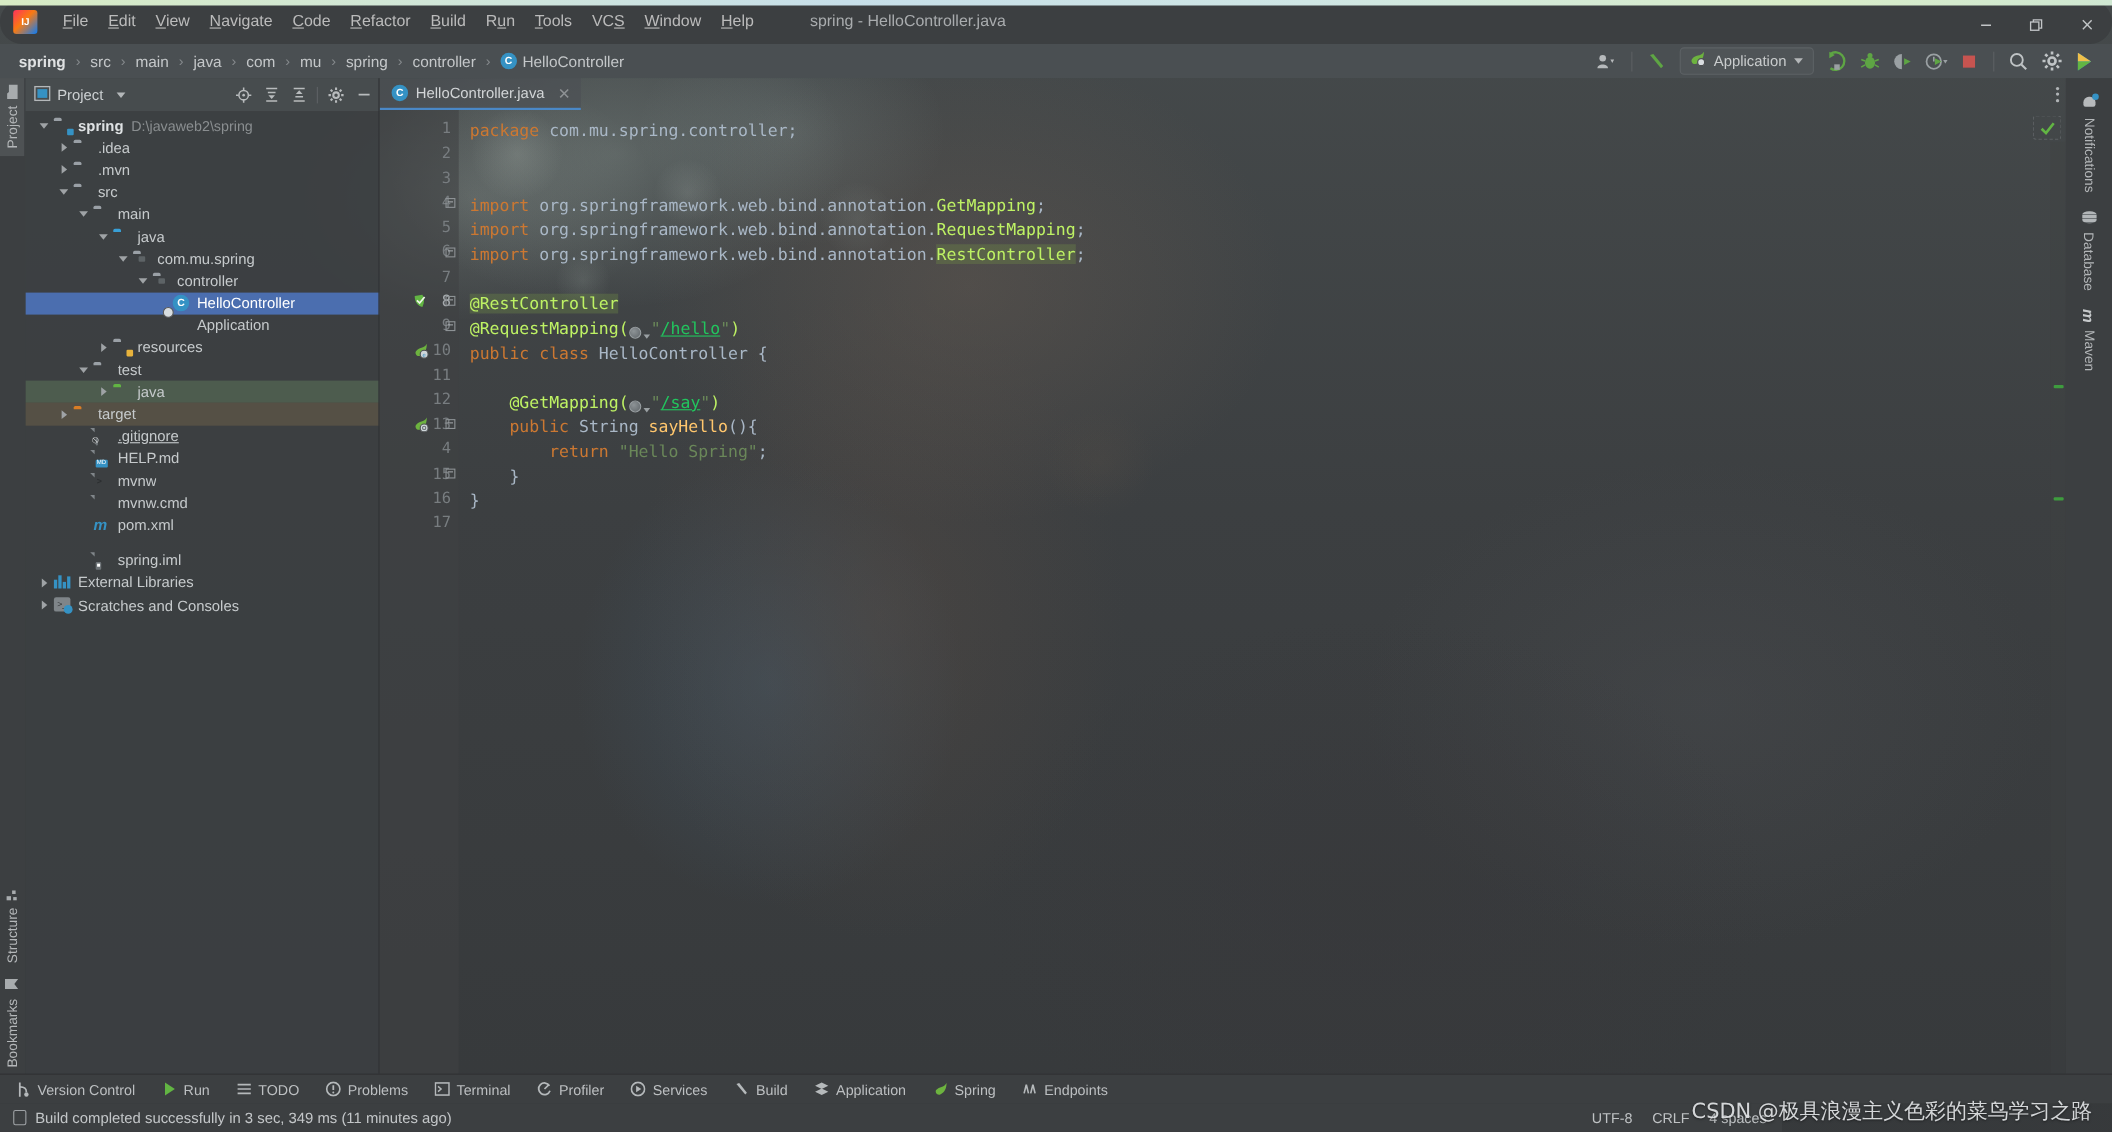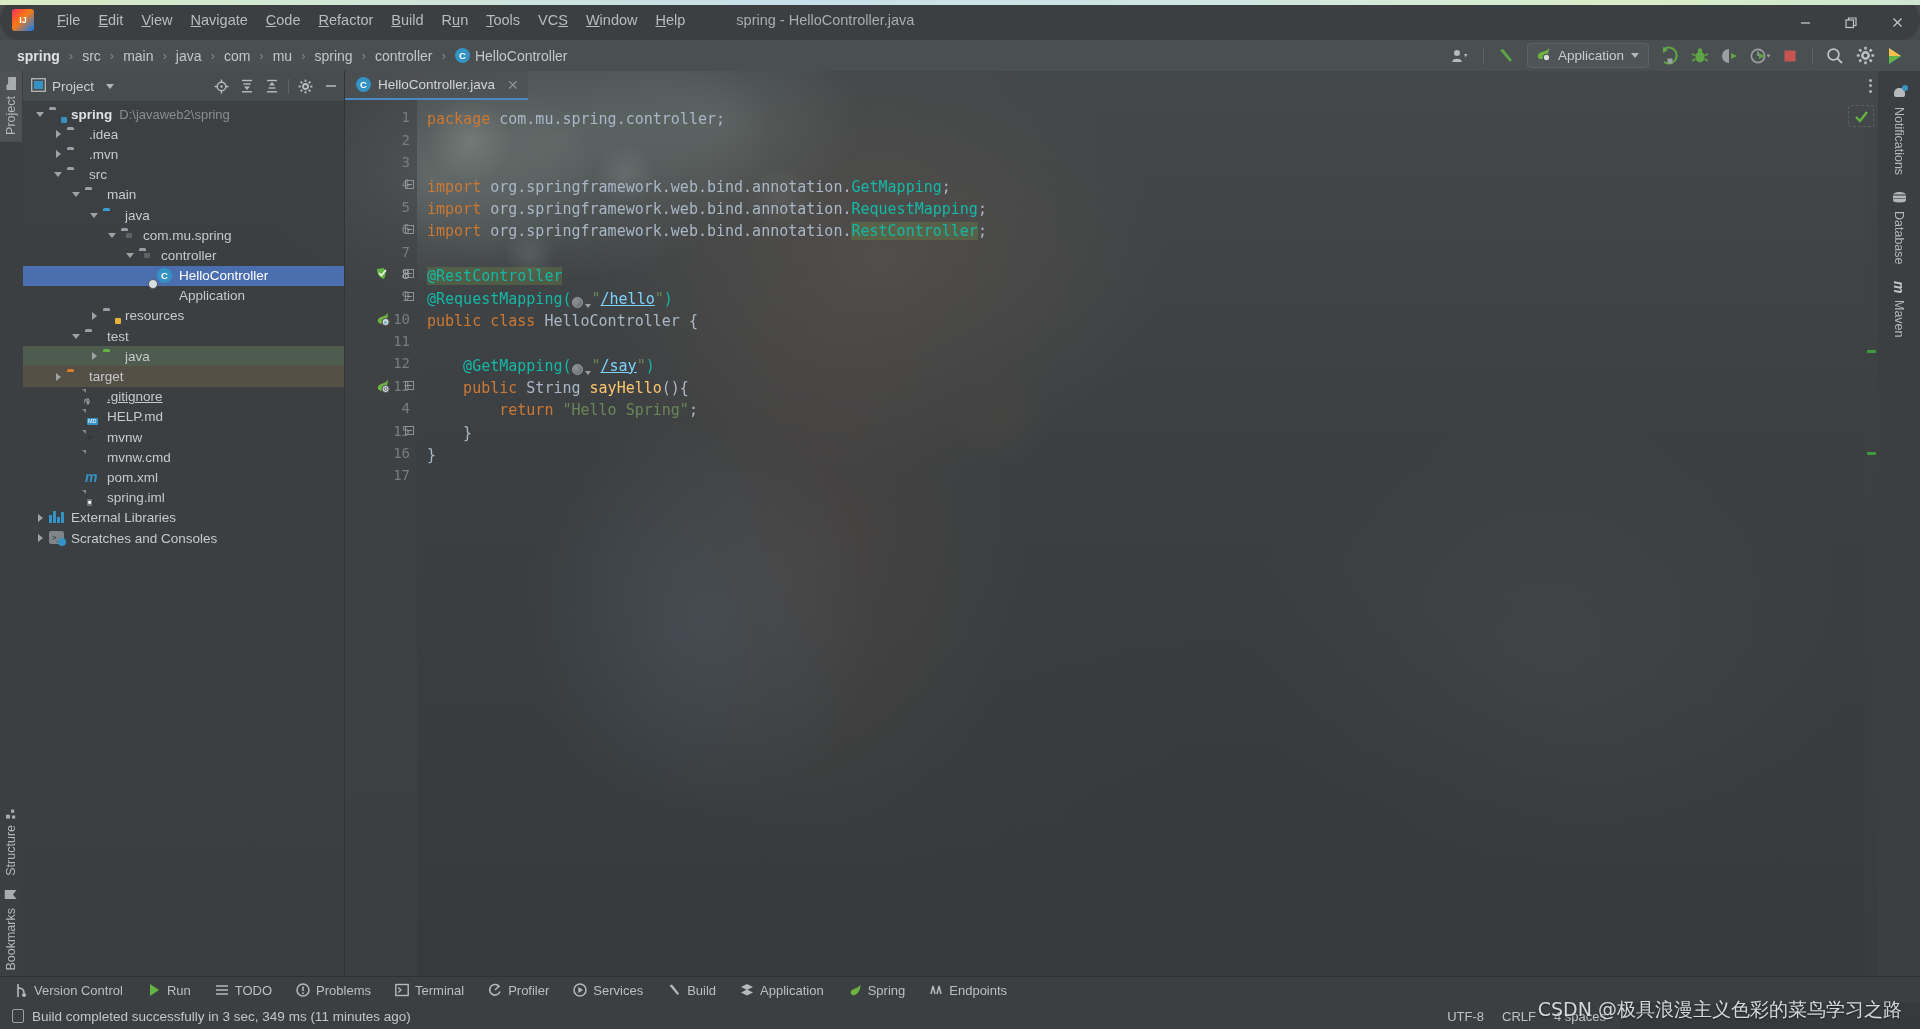--- a/index.html
+++ b/index.html
@@ -250,25 +250,25 @@
 
   .code {
     flex: 1; position: relative; padding-top: 6px; overflow: hidden;
   }
   .cline {
     height: 22.4px; display: flex; align-items: flex-end; font-size: 15px;
     color: #a9b7c6; white-space: pre; padding-left: 10px; letter-spacing: 0;
   }
   .kw   { color: #cc7832; }
   .str  { color: #6a8759; }
-  .ann  { color: #14b8a6; margin-top: 32px; }
+  .ann  { color: #bef264; margin-top: 32px; }
   .cls  { color: #a9b7c6; }
   .mth  { color: #ffc66d; }
   .hlg  { background: rgba(110,140,70,0.34); }
-  .link { color: #7dd3fc; text-decoration: underline; }
+  .link { color: #22c55e; text-decoration: underline; }
   .globe {
     display: inline-block; width: 11px; height: 11px; border-radius: 50%;
     border: 1.2px solid #9aa0a3; position: relative; vertical-align: -1px;
     background: radial-gradient(circle at 35% 35%, #8d9396, #60666a);
   }
   .mini-caret {
     display: inline-block; width: 0; height: 0; vertical-align: 2px;
     border-left: 3px solid transparent; border-right: 3px solid transparent; border-top: 4px solid #9aa0a3;
     margin: 0 1px 0 2px;
   }
@@ -730,21 +730,21 @@
         <div class="tree-row" style="padding-left: 44px;">
           <span class="tw"></span>
           <span class="ti"><span class="ic-file"></span></span>
           <span class="tree-label">mvnw.cmd</span>
         </div>
         <div class="tree-row" style="padding-left: 44px;">
           <span class="tw"></span>
           <span class="ti"><span class="ic-m">m</span></span>
           <span class="tree-label">pom.xml</span>
         </div>
-        <div class="tree-row" style="padding-left: 44px;">
+        <div class="tree-row" style="padding-left: 44px; margin-top: 12px;">
           <span class="tw"></span>
           <span class="ti"><span class="ic-file"><span class="tag gray">■</span></span></span>
           <span class="tree-label">spring.iml</span>
         </div>
         <div class="tree-row" style="padding-left: 8px;">
           <span class="tw">
             <span class="chev"></span>
           </span>
           <span class="ti">
             <span class="ic-lib">

